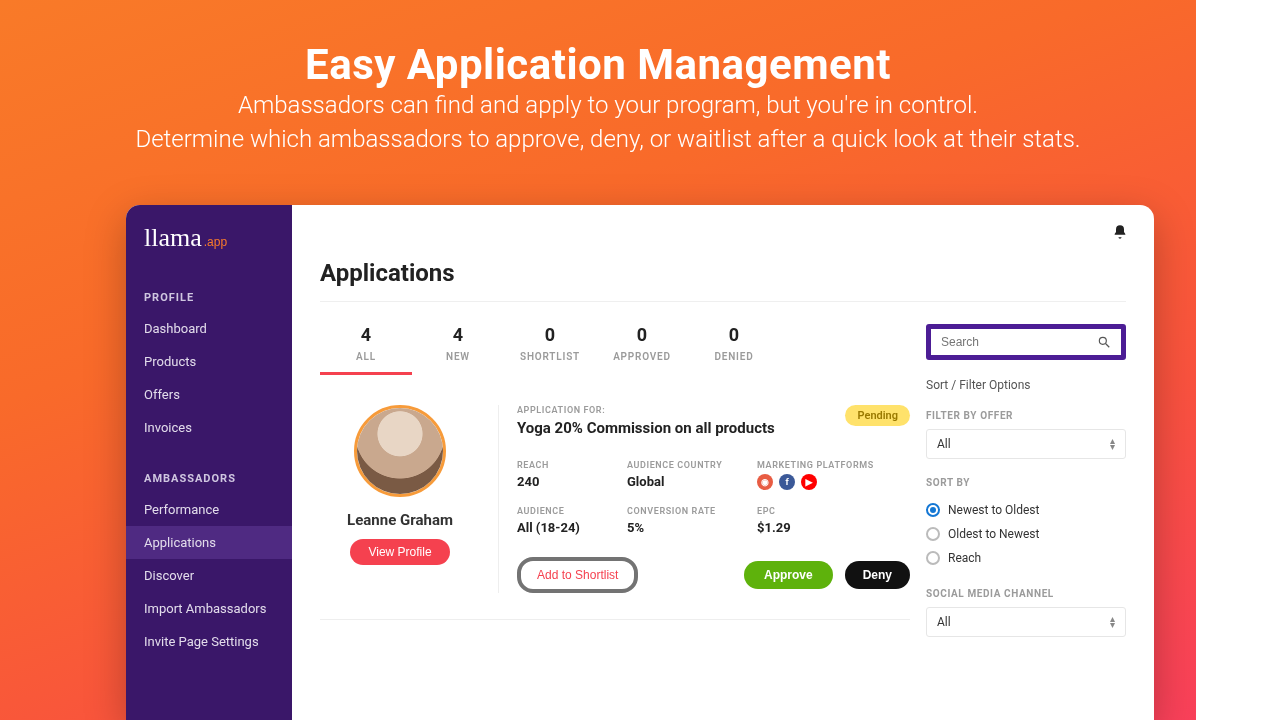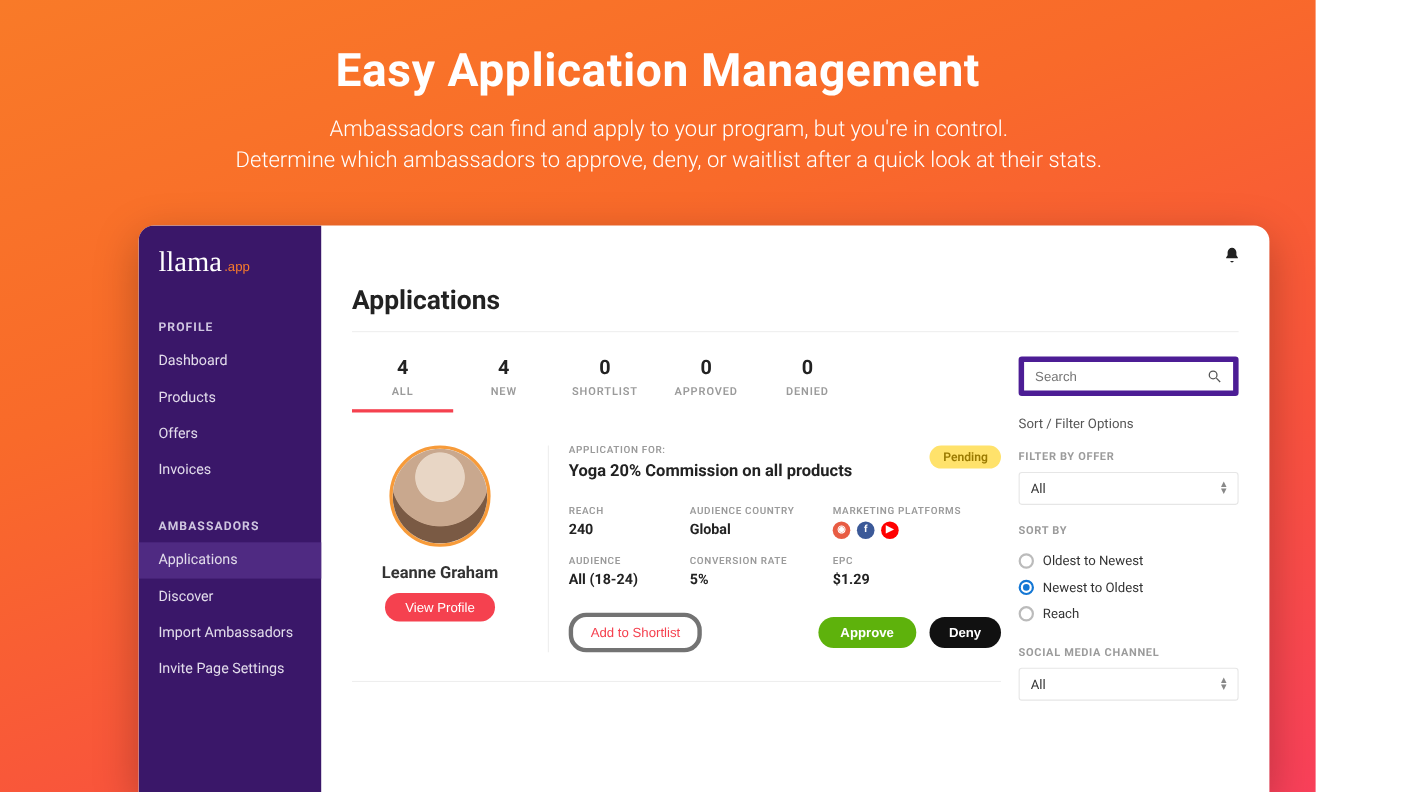--- a/index.html
+++ b/index.html
@@ -1,20 +1,20 @@
 <!DOCTYPE html>
 <html><head>
 <meta charset="utf-8">
 <style>
   * { box-sizing: border-box; margin: 0; padding: 0; }
   html, body { width: 1280px; height: 720px; overflow: hidden; font-family: -apple-system, BlinkMacSystemFont, "Segoe UI", Roboto, "Helvetica Neue", Arial, sans-serif; }
   .bg { width: 1196px; height: 720px; background: linear-gradient(160deg,#f97a28 0%,#f96a2a 35%,#f9523e 70%,#f9405a 100%); position: relative; }
   .hero { text-align: center; color: #fff; padding-top: 40px; }
   .hero h1 { font-size: 42px; font-weight: 700; letter-spacing: .5px; }
-  .hero p { font-size: 20px; font-weight: 300; margin-top: 14px; line-height: 1.4; padding-left: 20px; }
+  .hero p { font-size: 24px; font-weight: 300; margin-top: 0; line-height: 1.4; padding-left: 20px; }
   .app-window { position: absolute; left: 126px; top: 205px; width: 1028px; height: 515px; background: #fff; border-radius: 14px 14px 0 0; overflow: hidden; box-shadow: 0 12px 40px rgba(0,0,0,.25); display: flex; }
   
   .sidebar { width: 166px; background: #3a1769; color: #e9e4f1; flex: 0 0 166px; display: flex; flex-direction: column; }
   .brand { padding: 18px 18px 20px 18px; font-family: cursive; font-size: 26px; color:#fff; }
   .brand .dotapp { font-size: 12px; color:#f97b2b; font-family: Arial, sans-serif; margin-left:2px;}
   .side-section-title { font-size: 11px; letter-spacing: 1px; color:#cfc6e0; padding: 18px 18px 8px 18px; font-weight:700;}
   .side-item { font-size: 13px; padding: 9px 18px; color:#e2dceb; cursor:pointer; }
   .side-item.active { background:#4f2a82; }
   .side-sep { height: 10px; }
   
@@ -89,20 +89,21 @@
       <div class="brand">
         <span>llama</span><span class="dotapp">.app</span>
       </div>
       <div class="side-section-title">PROFILE</div>
       <div class="side-item">Dashboard</div>
       <div class="side-item">Products</div>
       <div class="side-item">Offers</div>
       <div class="side-item">Invoices</div>
       <div class="side-sep"></div>
       <div class="side-section-title">AMBASSADORS</div>
+      <div class="side-item">Performance</div>
       <div class="side-item active">Applications</div>
       <div class="side-item">Discover</div>
       <div class="side-item">Import Ambassadors</div>
       <div class="side-item">Invite Page Settings</div>
     </aside>
 
     <main class="main">
       <div class="topbar">
         <svg class="bell" viewBox="0 0 24 24" fill="currentColor">
             <path d="M12 2a6 6 0 0 0-6 6v4l-2 3v1h16v-1l-2-3V8a6 6 0 0 0-6-6zm0 20a2.5 2.5 0 0 0 2.45-2h-4.9A2.5 2.5 0 0 0 12 22z"></path>
@@ -207,26 +208,26 @@
 
             <div class="filter-lbl">FILTER BY OFFER</div>
             <div class="select">
               <span>All</span>
               <span class="updown">▴<br>▾</span>
             </div>
 
             <div class="filter-lbl">SORT BY</div>
             <div class="radio-group">
               <div class="radio-row">
+                <span class="radio sel"></span>
+                <span>Newest to Oldest</span>
+              </div>
+              <div class="radio-row">
                 <span class="radio"></span>
                 <span>Oldest to Newest</span>
-              </div>
-              <div class="radio-row">
-                <span class="radio sel"></span>
-                <span>Newest to Oldest</span>
               </div>
               <div class="radio-row">
                 <span class="radio"></span>
                 <span>Reach</span>
               </div>
             </div>
 
             <div class="filter-lbl">SOCIAL MEDIA CHANNEL</div>
             <div class="select">
               <span>All</span>

